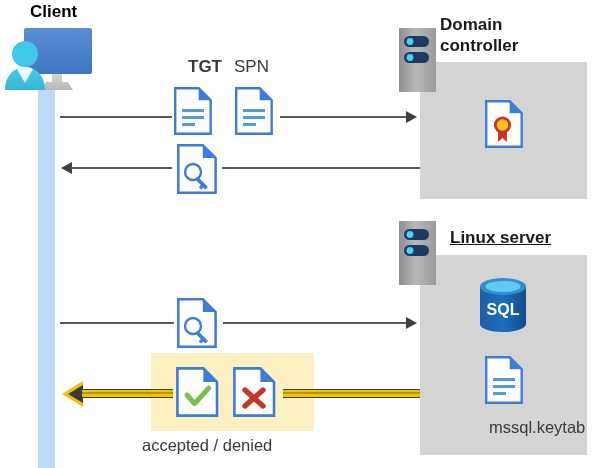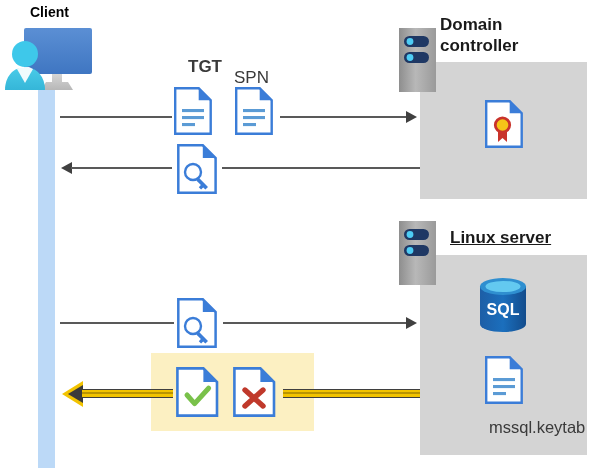--- a/index.html
+++ b/index.html
@@ -23,21 +23,21 @@
     font-weight:bold;
     font-size:17px;
     color:#1a1a1a;
     line-height:21px;
     text-align:center;
     white-space:pre-line;
   }
   .client-title{
     position:absolute;
     font-weight:bold;
-    font-size:14px;
+    font-size:17px;
     color:#000000;
     line-height:20px;
   }
 
   
   .lifeline{
     position:absolute;
     background:#bcd9f7;
   }
 
@@ -234,21 +234,21 @@
     </svg>
   </div>
 
   <div class="keytab-label" style="left:441px;top:418px;">mssql.keytab</div>
 
   <div class="line" style="left:60px;top:116px;width:112px;"></div>
   <div class="line" style="left:280px;top:116px;width:126px;"></div>
   <div class="arrowhead arrow-right" style="left:406px;top:111px;"></div>
 
   <div class="doclabel" style="left:188px;top:57px;font-weight:bold;">TGT</div>
-  <div class="doclabel" style="left:234px;top:57px;margin-top:11px;">SPN</div>
+  <div class="doclabel" style="left:234px;top:57px;">SPN</div>
 
   <div class="icon" style="left:174px;top:87px;width:38px;height:48px;">
     <svg width="38" height="48" viewBox="0 0 38 48">
       <path d="M1.2 1.2 h23.5 l12 12 v33.6 h-35.5 z" fill="#ffffff" stroke="#3b7dd8" stroke-width="2.4"></path>
       <path d="M24.7 1.2 l12 12 h-12 z" fill="#3b7dd8"></path>
       <rect x="8" y="22" width="22" height="3.1" fill="#5b9bd5"></rect>
       <rect x="8" y="29" width="22" height="3.1" fill="#5b9bd5"></rect>
       <rect x="8" y="36" width="13" height="3.1" fill="#5b9bd5"></rect>
     </svg>
   </div>
@@ -305,14 +305,15 @@
   </div>
 
   <div class="icon" style="left:233px;top:367px;width:44px;height:50px;">
     <svg width="44" height="50" viewBox="0 0 44 50">
       <path d="M1.4 1.4 h26 l13.6 13.6 v33.6 h-39.6 z" fill="#ffffff" stroke="#3b7dd8" stroke-width="2.6"></path>
       <path d="M27.4 1.4 l13.6 13.6 h-13.6 z" fill="#3b7dd8"></path>
       <path d="M12 23 l18 16 M30 23 l-18 16" stroke="#c0392b" stroke-width="5.4" stroke-linecap="round"></path>
     </svg>
   </div>
 
+  <div class="caption" style="left:142px;top:436px;">accepted / denied</div>
 
 </div>
 
 </body></html>

